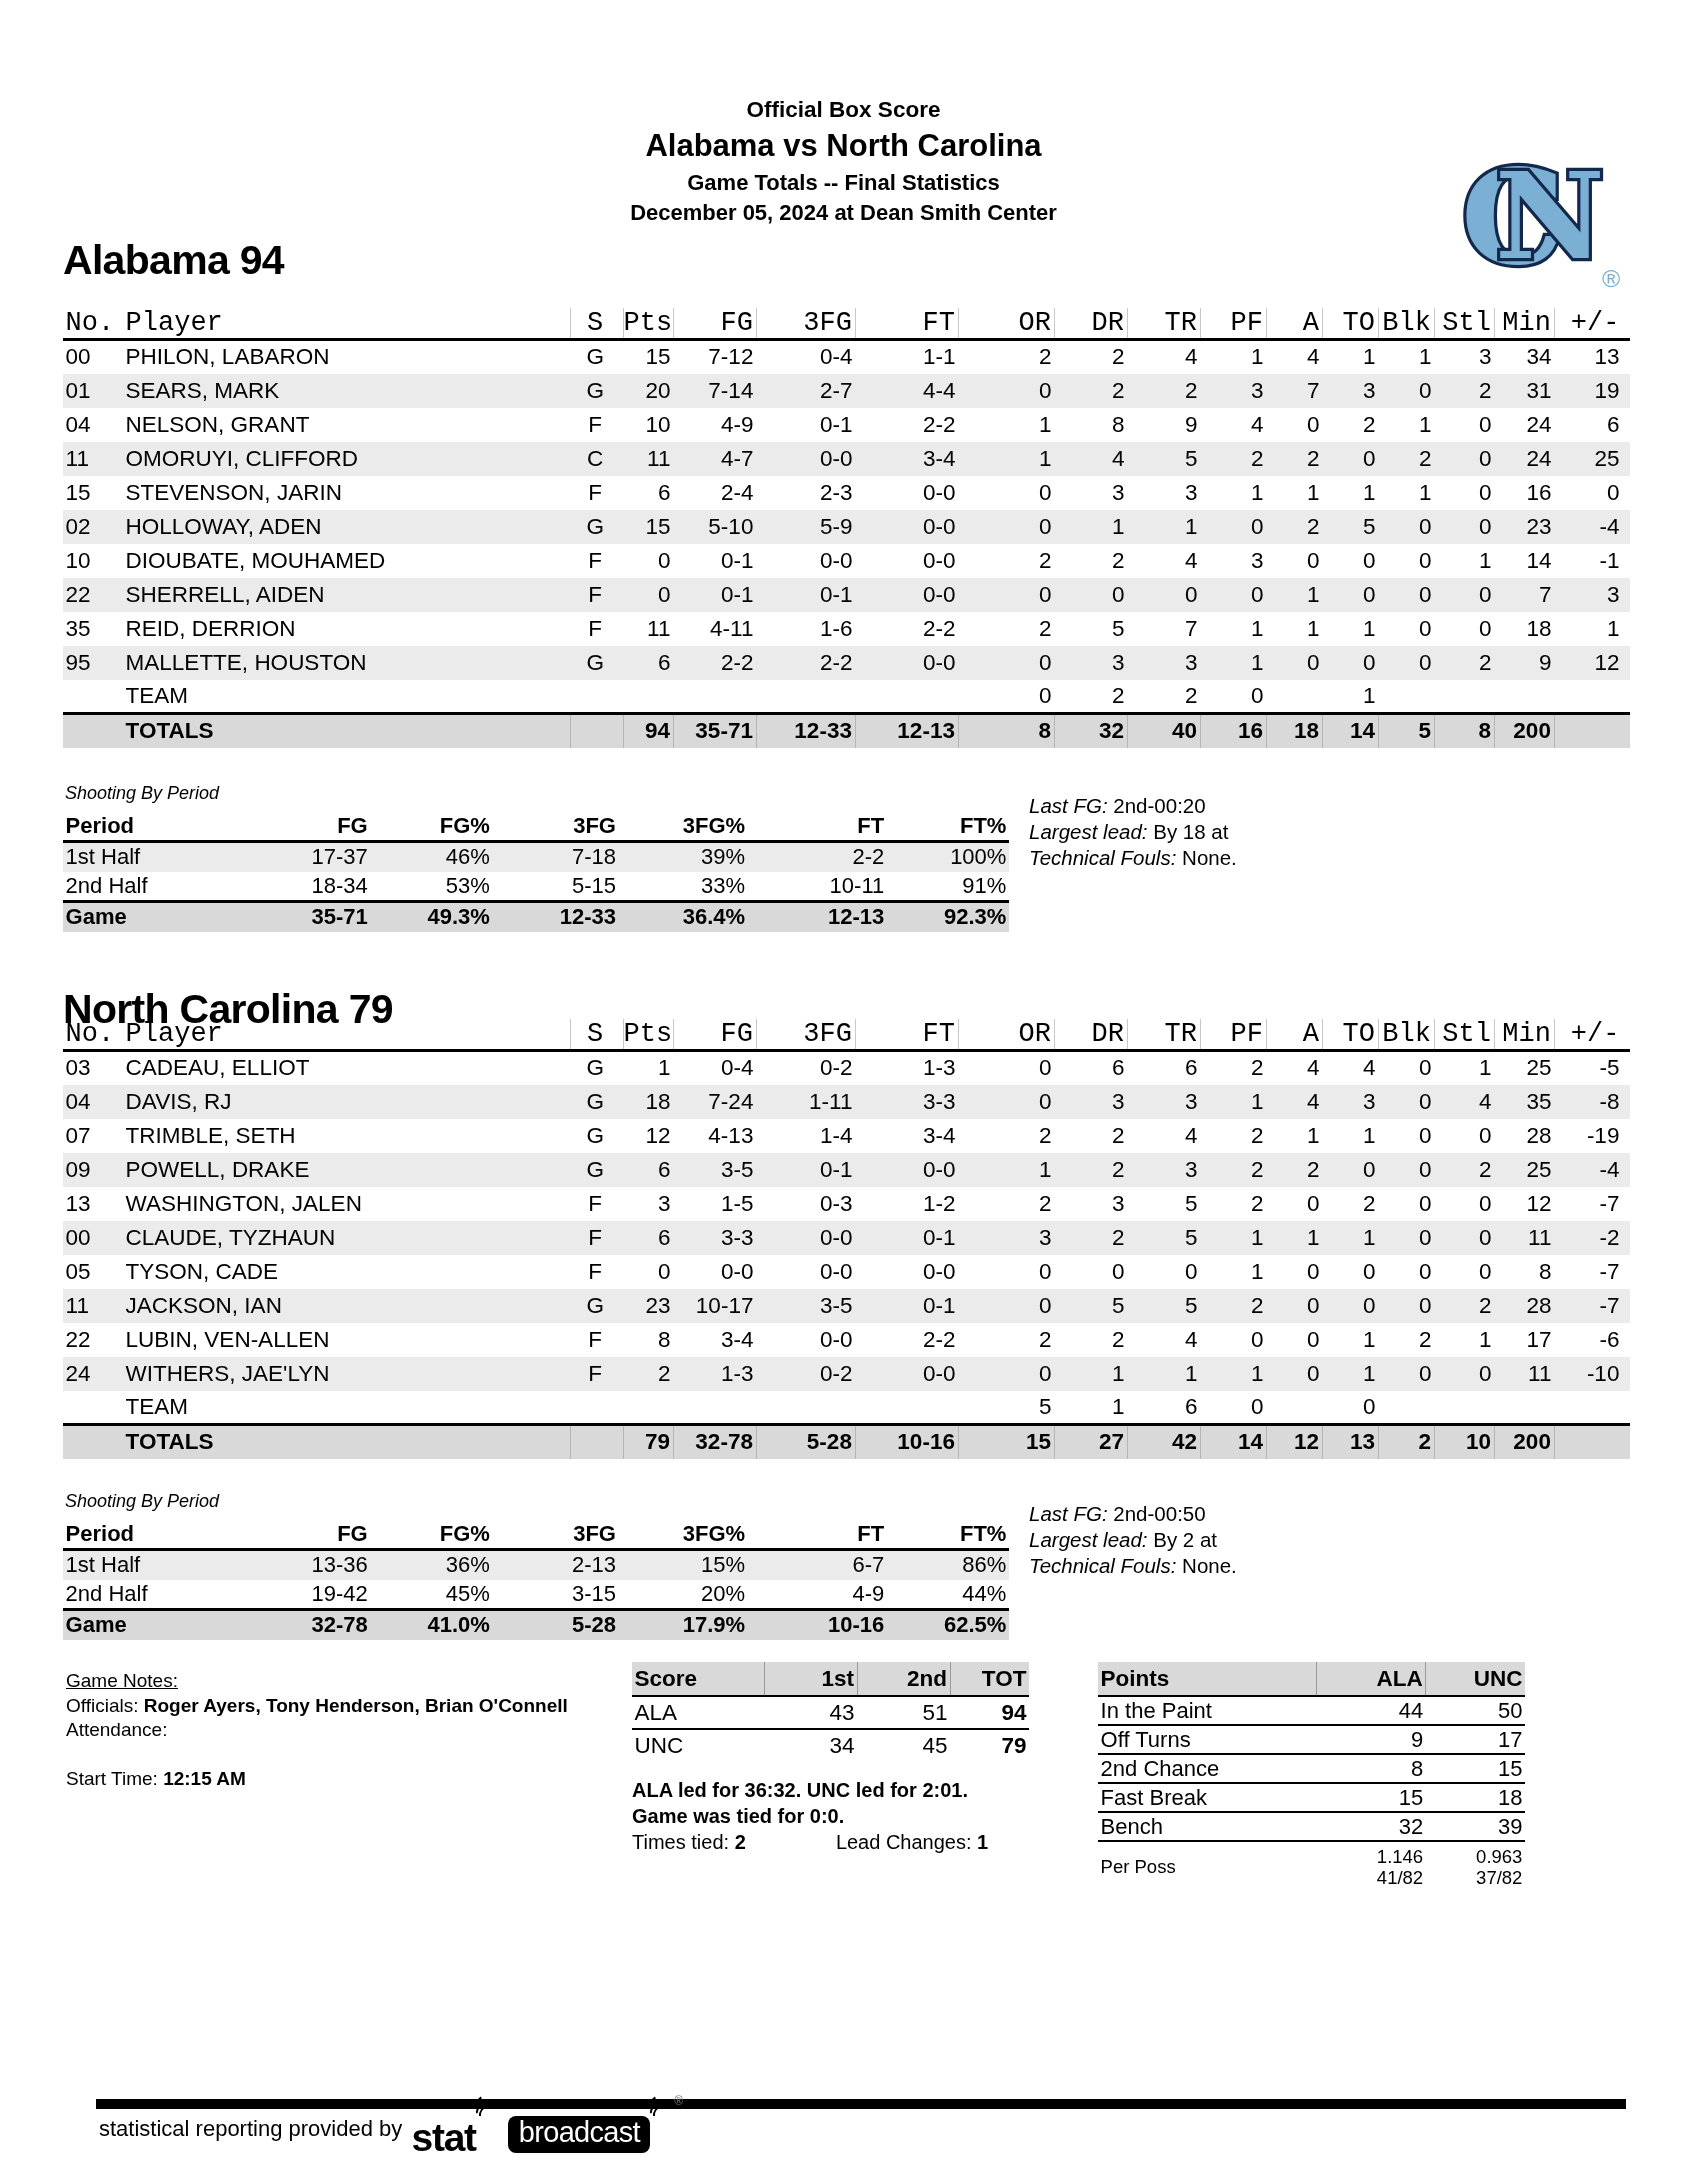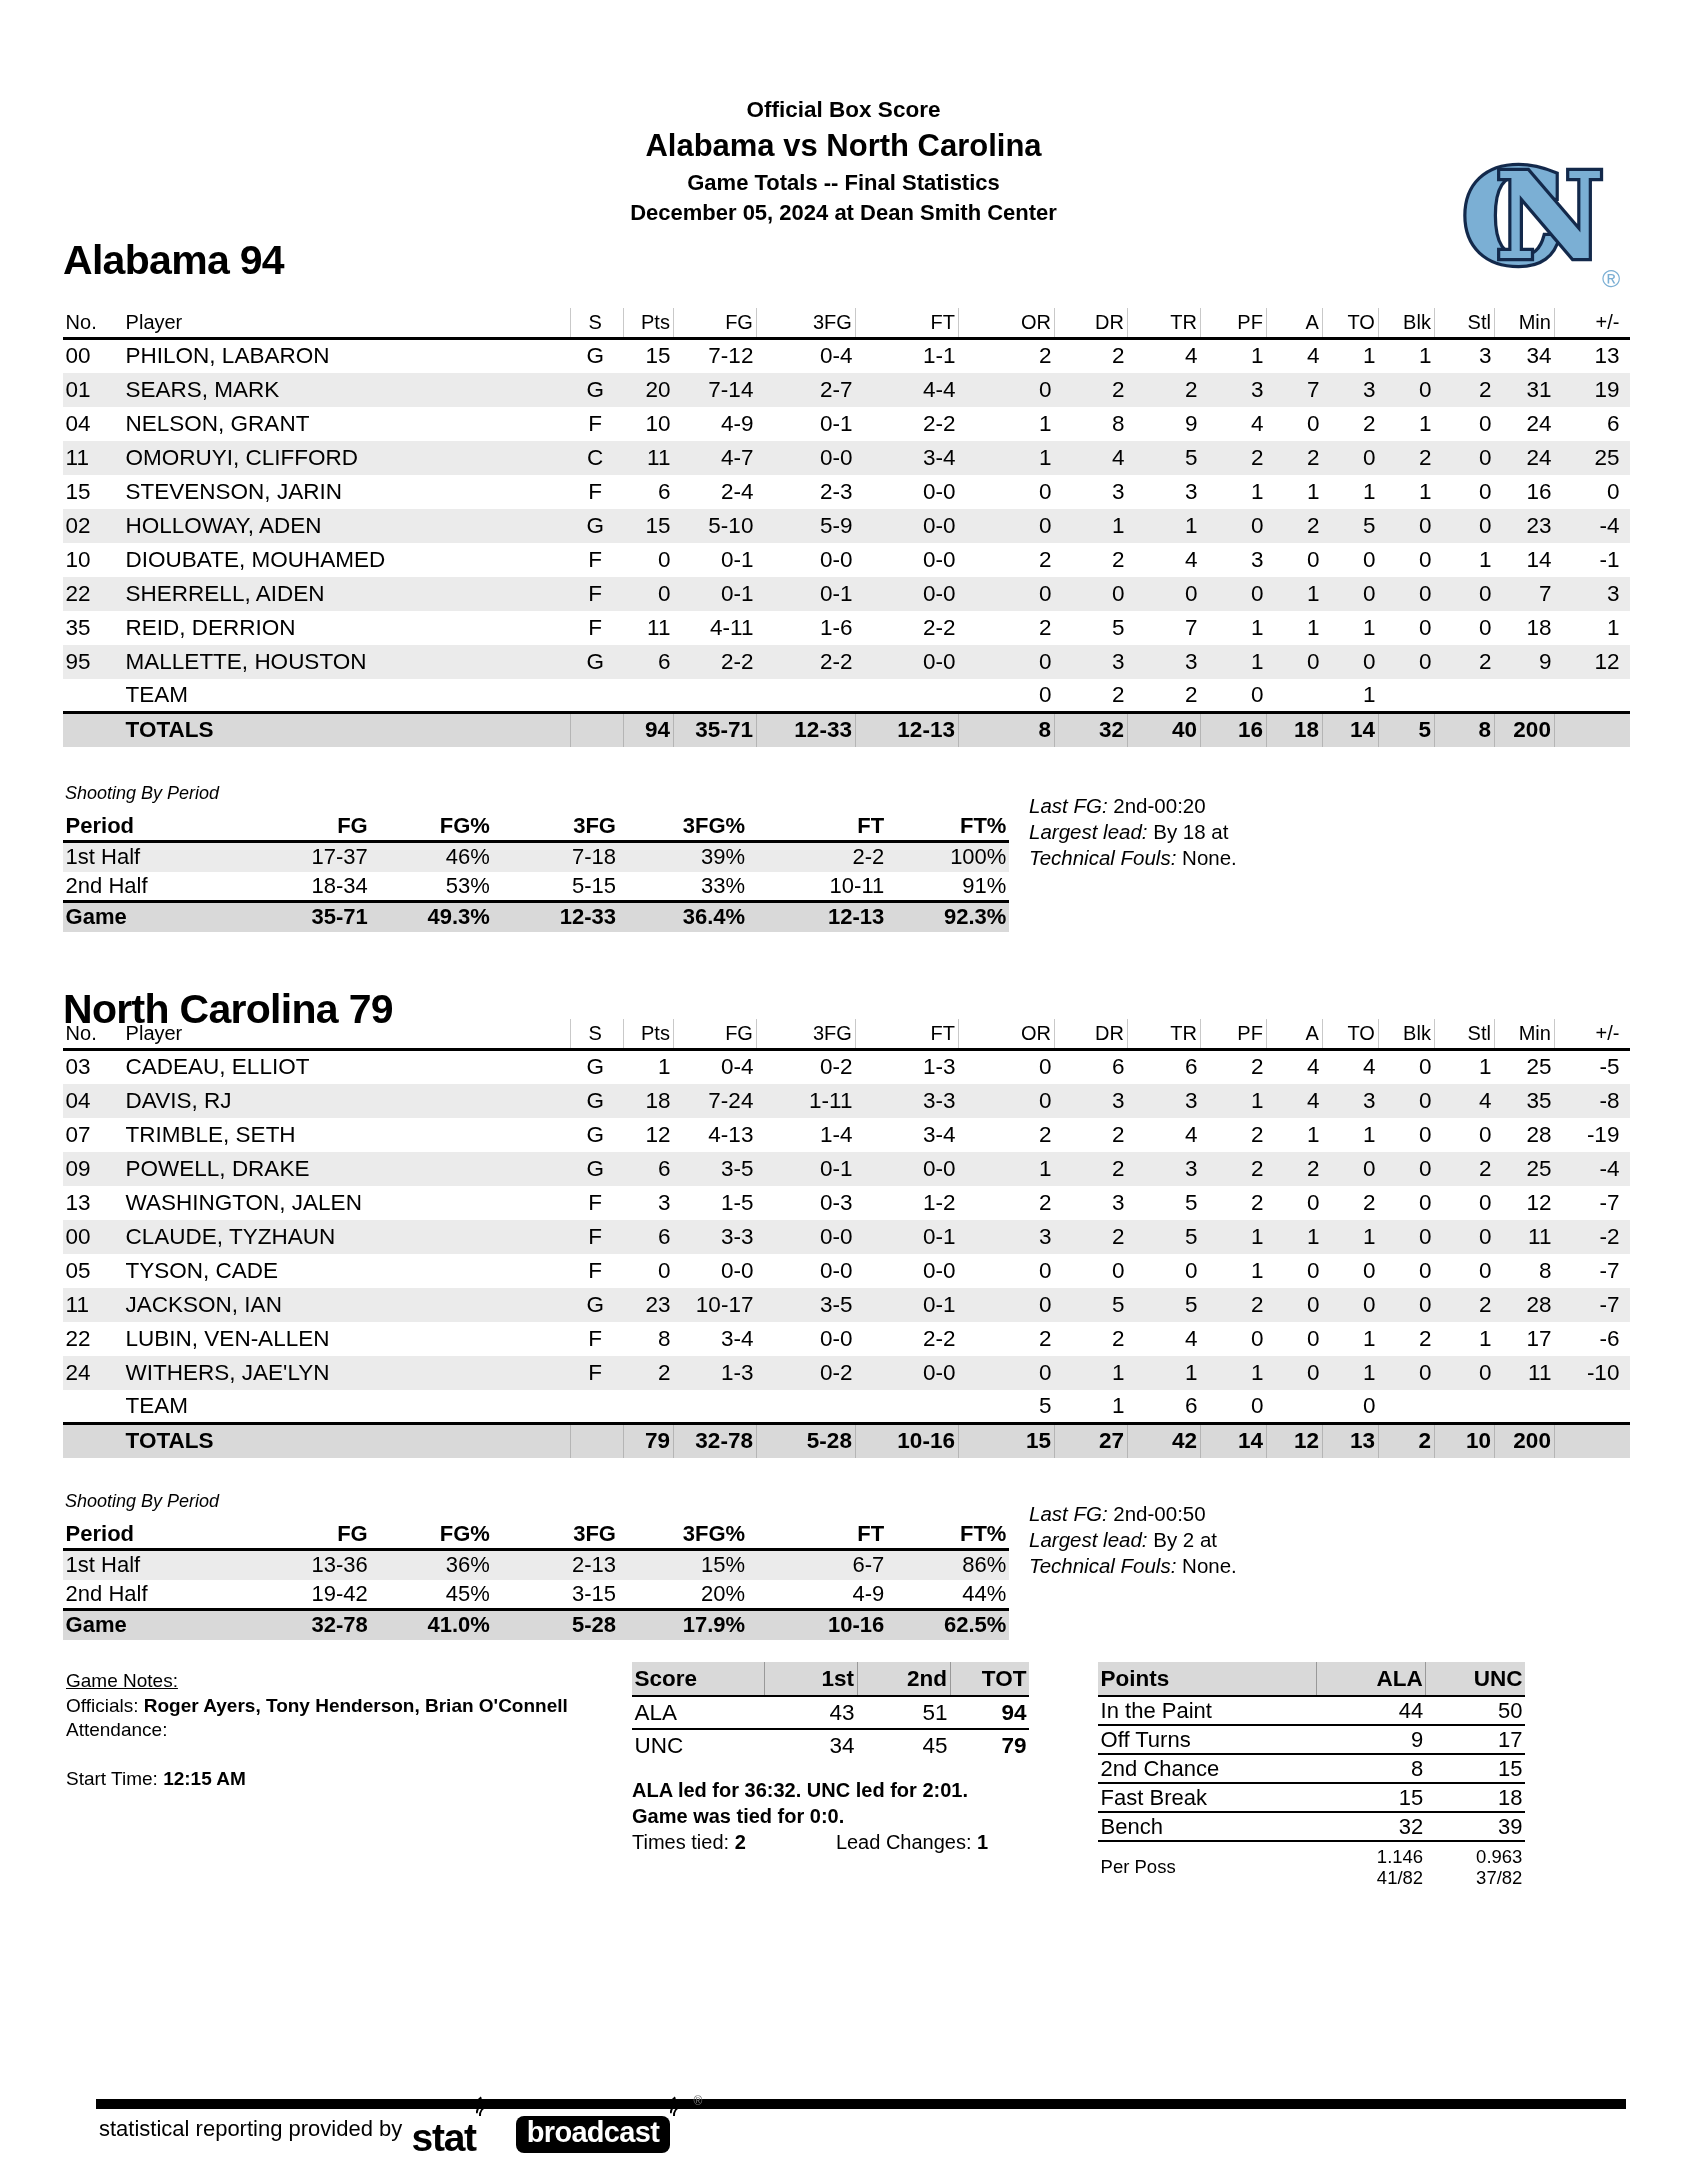--- a/index.html
+++ b/index.html
@@ -14,21 +14,21 @@
   #unclogo{position:absolute;left:1461px;top:148px;width:167px;height:144px;}
   .teamhead{position:absolute;left:63px;font-size:41px;font-weight:bold;letter-spacing:-0.7px;}
   #ala-head{top:237px;} #unc-head{top:986px;}
   
   table{border-collapse:collapse;table-layout:fixed;position:absolute;}
   th,td{overflow:hidden;white-space:nowrap;padding:0 2.6px 0 0;vertical-align:middle;}
   .l{text-align:left;padding-left:2.6px;} .c{text-align:center;} .r{text-align:right;}
   
   .boxtbl{left:63px;width:1565px;}
   .boxtbl thead tr{border-bottom:3.3px solid #000;}
-  .boxtbl thead th{font-weight:normal;font-size:20px;height:29px;}
+  .boxtbl thead th{font-weight:normal;font-size:27px;height:29px;font-family:Liberation Mono, monospace;}
   .boxtbl thead th:nth-child(n+3){border-left:0.7px solid #c9c9c9;}
   .boxtbl tbody tr{height:34px;font-size:22.5px;}
   .boxtbl td:last-child,.boxtbl th:last-child{padding-right:10.6px;}
   tr.stripe{background:#ebebeb;}
   tr.totals{background:#d9d9d9;font-weight:bold;border-top:3.3px solid #000;}
   .boxtbl tr.totals td:nth-child(n+3){border-left:0.7px solid #b5b5b5;}
   #ala-box{top:308px;} #unc-box{top:1019px;}
   
   .shoottitle{position:absolute;left:65px;font-size:18px;font-style:italic;}
   #ala-shoot-title{top:783px;} #unc-shoot-title{top:1491px;}
@@ -65,22 +65,22 @@
   .ptstbl thead th{font-weight:bold;font-size:22.5px;height:33px;}
   .ptstbl thead th+th{border-left:0.7px solid #999;}
   .ptstbl tbody tr{height:29px;font-size:22px;border-bottom:2px solid #000;}
   .ptstbl tbody tr.tall{border-bottom:none;height:52px;}
   .ptstbl tbody tr.tall td{font-size:18.5px;line-height:20.5px;white-space:pre-line;padding-top:2.6px;padding-bottom:2.6px;}
   
   #footbar{position:absolute;left:96px;top:2099px;width:1530px;height:10px;background:#000;}
   #footlogo{position:absolute;left:99px;top:2116px;display:flex;align-items:flex-start;}
   #footlogo .txt{font-size:22px;padding-bottom:4px;}
   #footlogo .stat{font-size:39px;font-weight:bold;letter-spacing:-1.3px;margin-left:9.3px;}
-  #footlogo .bc{font-size:29px;font-weight:bold;color:#fff;background:#000;border-radius:8px;
-                padding:0px 10.6px 4px 10.6px;margin-left:18px;letter-spacing:-0.7px;}
+  #footlogo .bc{font-size:29px;font-weight:normal;color:#fff;background:#000;border-radius:8px;
+                padding:0px 10.6px 4px 10.6px;margin-left:10px;letter-spacing:-0.7px;}
   #footlogo .arcs{position:relative;top:-20px;}
   #footlogo .reg{font-size:12px;color:#777;position:relative;top:-22.5px;left:1.3px;}
 </style>
 </head>
 <body>
 
 <div class="page">
 
   <div class="hdr">
     <div class="l1">Official Box Score</div>

